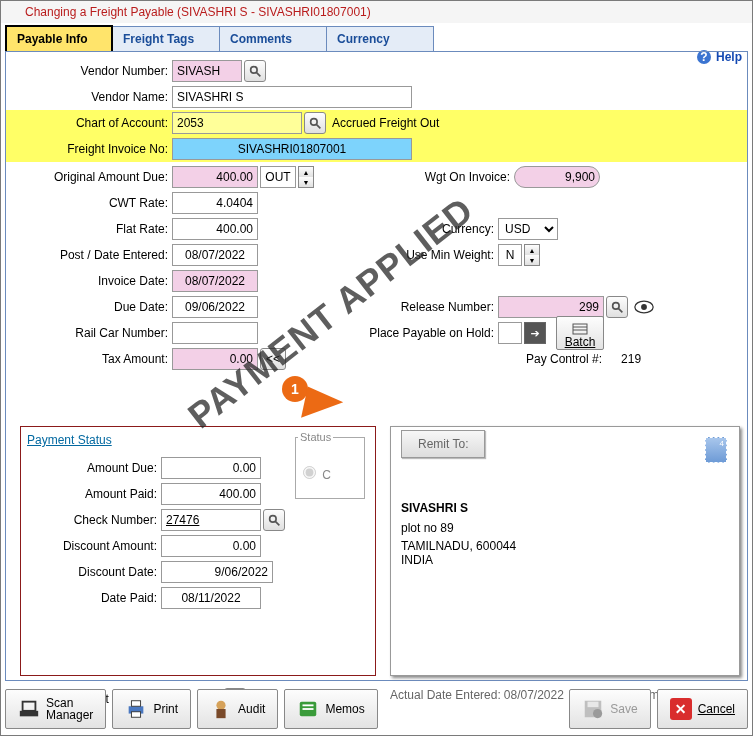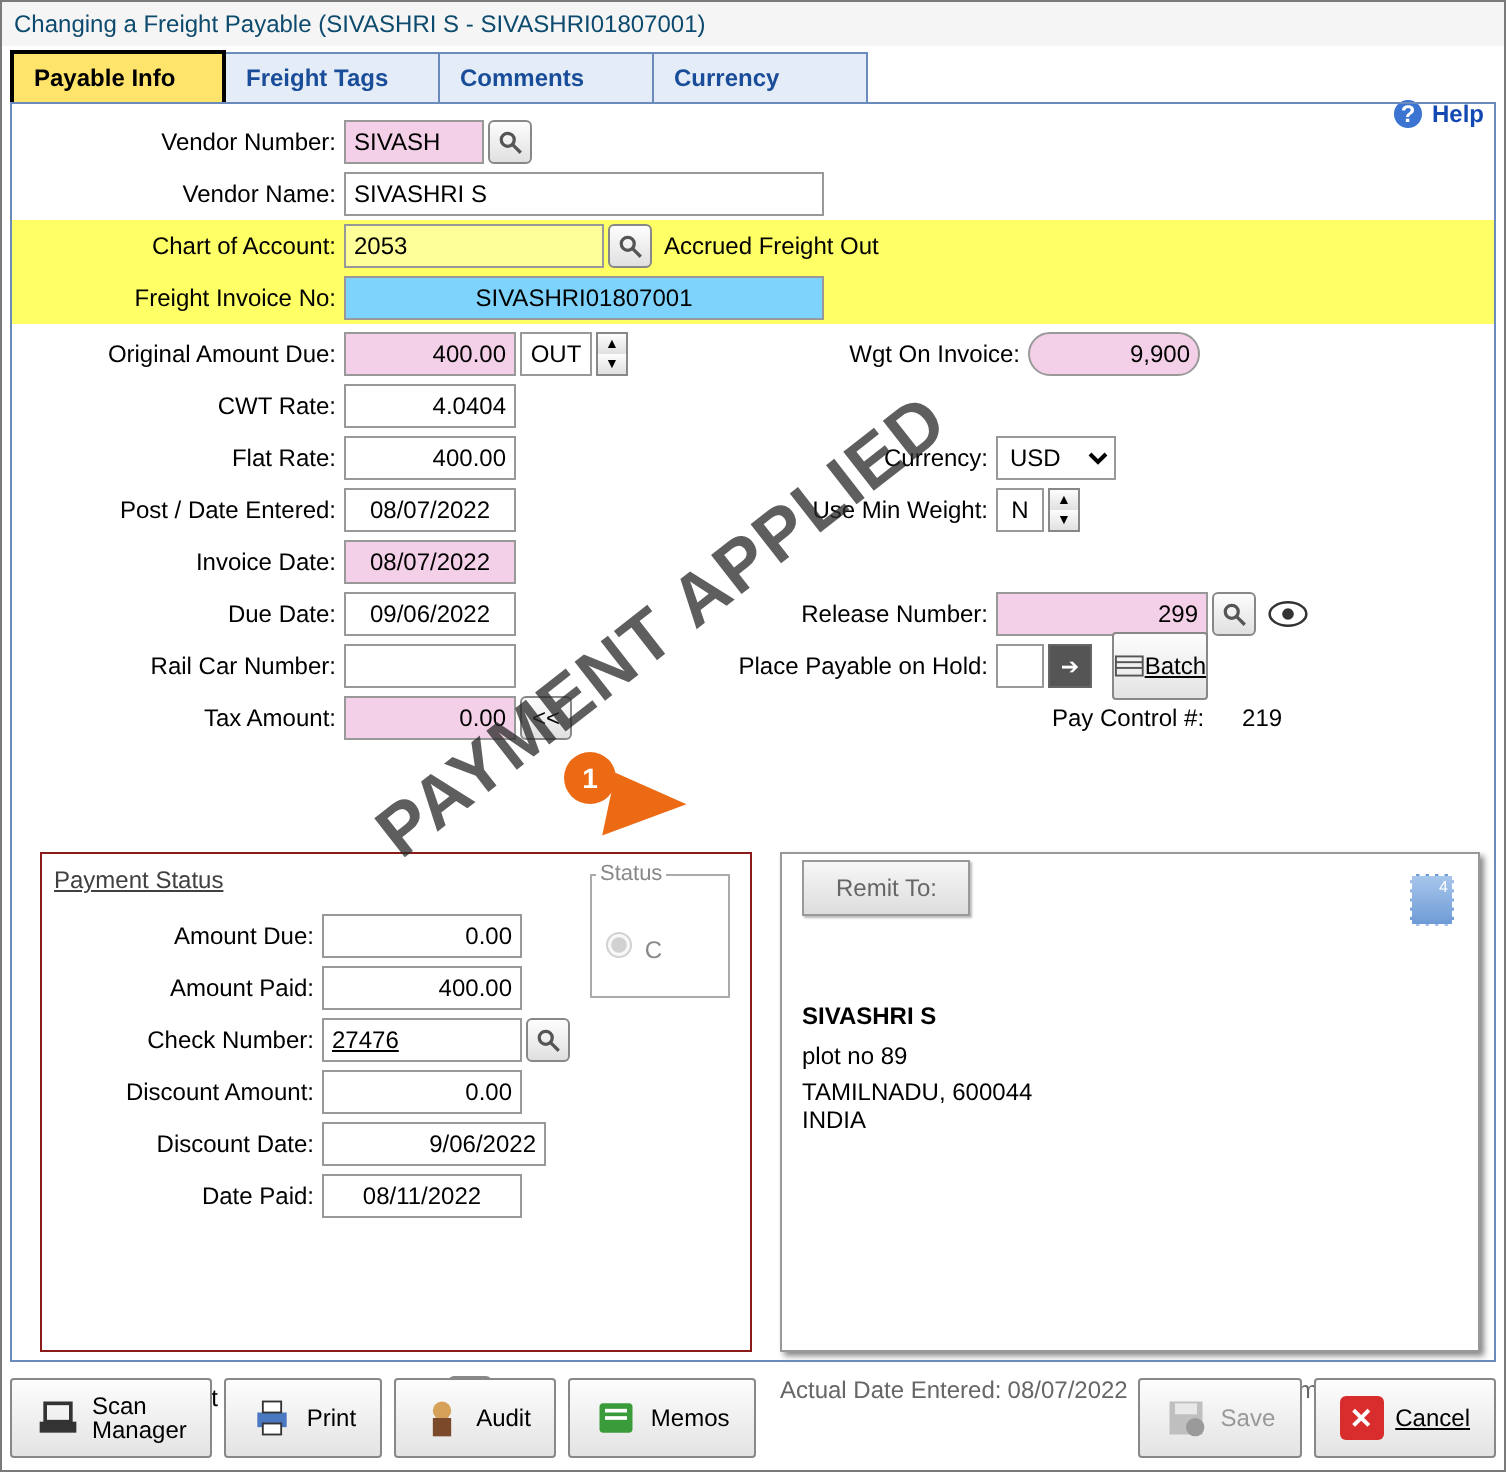--- a/index.html
+++ b/index.html
@@ -1,55 +1,55 @@
 <!DOCTYPE html>
 <html><head>
 <meta charset="utf-8">
 <style>
 *{box-sizing:border-box;font-family:Tahoma,sans-serif;font-size:12px}
 body{margin:0;background:#fff;width:753px;height:736px;border:1px solid #7a7a7a;position:relative;overflow:hidden}
-.titlebar{background:#f5f5f5;padding:4px 6px;color:#0c4a6e;font-size:12px}
+.titlebar{background:#f5f5f5;padding:4px 24px;color:#b91c1c;font-size:12px}
 .tabs{display:flex;gap:0;margin:2px 4px 0 4px;align-items:center}
 .tab{border:1px solid #6b8bbd;background:#e4ecf7;padding:5px 20px 5px 10px;color:#1a4d99;font-weight:bold;cursor:pointer;border-bottom:none;margin-right:-1px;min-width:108px}
 .tab.active{background:#ffe46b;color:#000;border:2px solid #000;border-bottom:none;position:relative;z-index:2}
 .tab-body{border:1px solid #6b8bbd;margin:0 4px;height:630px;position:relative;padding-top:6px}
 .help{position:absolute;right:10px;top:24px;color:#1349b3;font-weight:bold;display:flex;align-items:center;gap:4px;cursor:pointer}
 .help svg{width:16px;height:16px}
 .row{display:flex;align-items:center;height:26px}
 .lab{width:166px;text-align:right;padding-right:4px;color:#000}
 .lab2{width:120px;text-align:right;padding-right:4px}
 .inp{border:1px solid #999;height:22px;padding:2px 4px;background:#fff}
 .pink{background:#f3d0e7}
 .num{text-align:right}
 .yellow{background:#ffff66}
 .srch{width:22px;height:22px;border:1px solid #888;border-radius:3px;background:linear-gradient(#fdfdfd,#e0e0e0);display:inline-flex;align-items:center;justify-content:center;cursor:pointer;margin-left:2px}
 .srch svg{width:13px;height:13px}
 .spin{display:inline-flex;flex-direction:column;border:1px solid #888;height:22px;width:16px;margin-left:2px}
 .spin span{flex:1;display:flex;align-items:center;justify-content:center;background:linear-gradient(#fdfdfd,#e0e0e0);font-size:7px;cursor:pointer}
 .payment-box{border:1px solid #8b1a1a;position:absolute;left:14px;top:374px;width:356px;height:250px;padding:6px 0}
-.payment-box .title{color:#404040;text-decoration:underline;padding-left:6px;margin-bottom:8px}
+.payment-box .title{color:#0369a1;text-decoration:underline;padding-left:6px;margin-bottom:8px}
 .prow{display:flex;align-items:center;height:26px}
 .plab{width:140px;text-align:right;padding-right:4px}
 .status-box{position:absolute;right:8px;top:4px;border:1px solid #aaa;width:70px;height:68px;padding:2px}
 .status-box legend{color:#888;font-size:11px}
 .remit-box{position:absolute;left:384px;top:374px;width:350px;height:250px;border:1px solid #999;background:#fff;box-shadow:2px 2px 3px #888;padding:10px}
 .remit-btn{border:1px solid #999;background:linear-gradient(#f7f7f7,#ddd);padding:6px 16px;color:#666;box-shadow:1px 1px 1px #bbb}
 .stamp-postal{position:absolute;right:12px;top:10px;width:22px;height:26px;background:linear-gradient(#a8c6ec,#6e9bd6);border:1px dashed #fff}
 .footer{position:absolute;left:4px;right:4px;bottom:6px;display:flex;gap:6px;align-items:center}
 .fbtn{border:1px solid #888;background:linear-gradient(#fdfdfd,#e3e3e3);height:40px;display:flex;align-items:center;padding:0 12px;gap:6px;cursor:pointer;border-radius:2px}
 .fbtn.disabled{color:#999}
 .fbtn svg,.fbtn .ico{width:22px;height:22px}
 .spacer{flex:1}
 .cancel-ico{width:22px;height:22px;background:#d92d2d;border-radius:3px;display:flex;align-items:center;justify-content:center;color:#fff;font-weight:bold;font-size:14px}
 .watermark{position:absolute;left:150px;top:240px;font-size:36px;font-weight:bold;color:rgba(40,40,40,.75);transform:rotate(-38deg);transform-origin:center;pointer-events:none;letter-spacing:1px;white-space:nowrap}
 .callout{position:absolute;left:276px;top:324px;pointer-events:none}
 .callout .bubble{width:26px;height:26px;background:#ec6a14;border-radius:50%;color:#fff;display:flex;align-items:center;justify-content:center;font-weight:bold;font-size:14px}
 .callout .tail{position:absolute;left:22px;top:14px;width:0;height:0;border-left:38px solid #ec6a14;border-top:8px solid transparent;border-bottom:24px solid transparent;transform:rotate(12deg)}
 .arrow-btn{width:22px;height:22px;border:1px solid #666;background:#555;color:#fff;display:inline-flex;align-items:center;justify-content:center;cursor:pointer;margin-left:2px;font-size:11px}
-.batch-btn{border:1px solid #888;background:linear-gradient(#fdfdfd,#e3e3e3);height:34px;width:48px;display:inline-flex;flex-direction:row;align-items:center;justify-content:flex-end;cursor:pointer;margin-left:10px;font-size:10px;border-radius:2px}
+.batch-btn{border:1px solid #888;background:linear-gradient(#fdfdfd,#e3e3e3);height:34px;width:48px;display:inline-flex;flex-direction:column;align-items:center;justify-content:flex-end;cursor:pointer;margin-left:10px;font-size:10px;border-radius:2px}
 .eye-btn{width:24px;height:20px;display:inline-flex;align-items:center;justify-content:center;margin-left:4px;cursor:pointer}
 select.inp{padding:0 2px}
 .gl-row{position:absolute;left:14px;top:636px;display:flex;align-items:center;gap:20px}
 .actual-row{position:absolute;left:384px;top:636px;color:#666;font-size:11px}
 .tabs-wrap{position:relative}
 </style>
 </head>
 <body>
 
 <div class="titlebar">Changing a Freight Payable  (SIVASHRI S - SIVASHRI01807001)</div>

